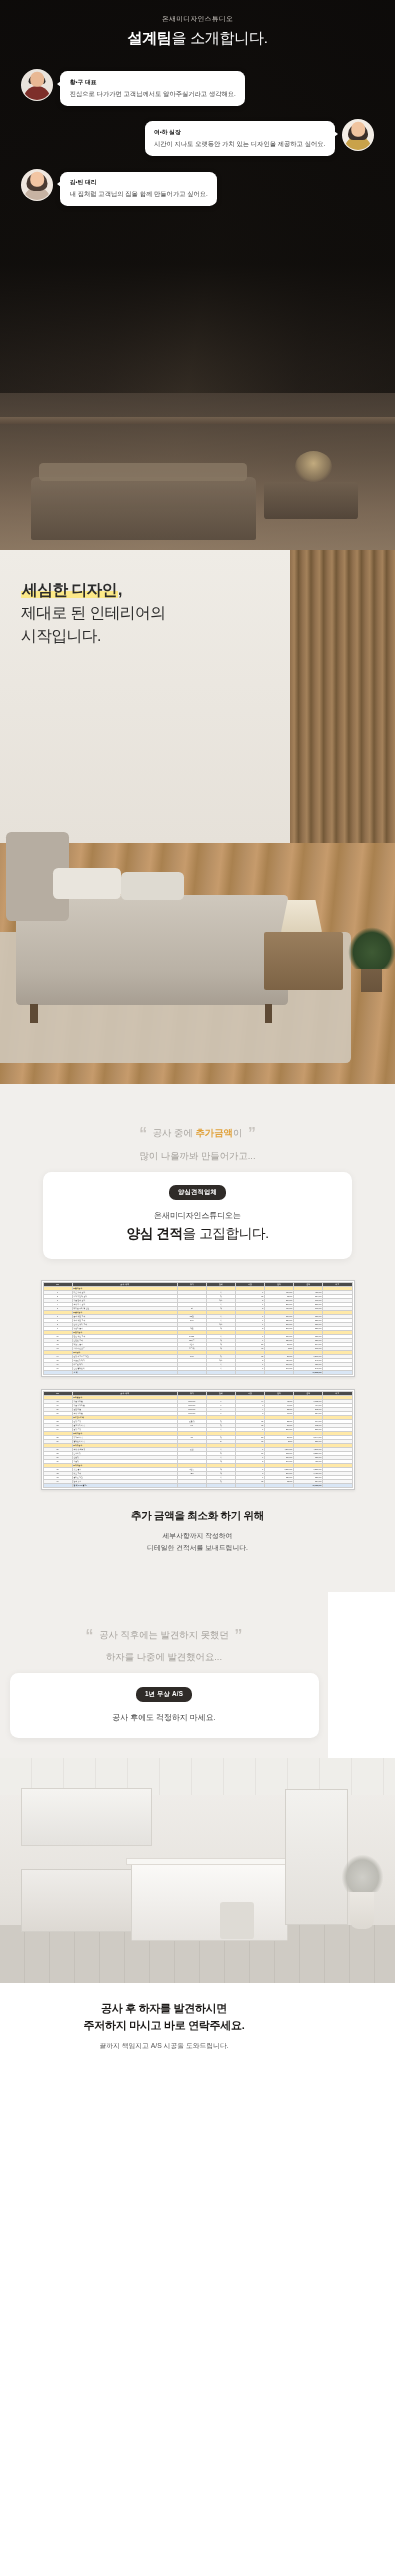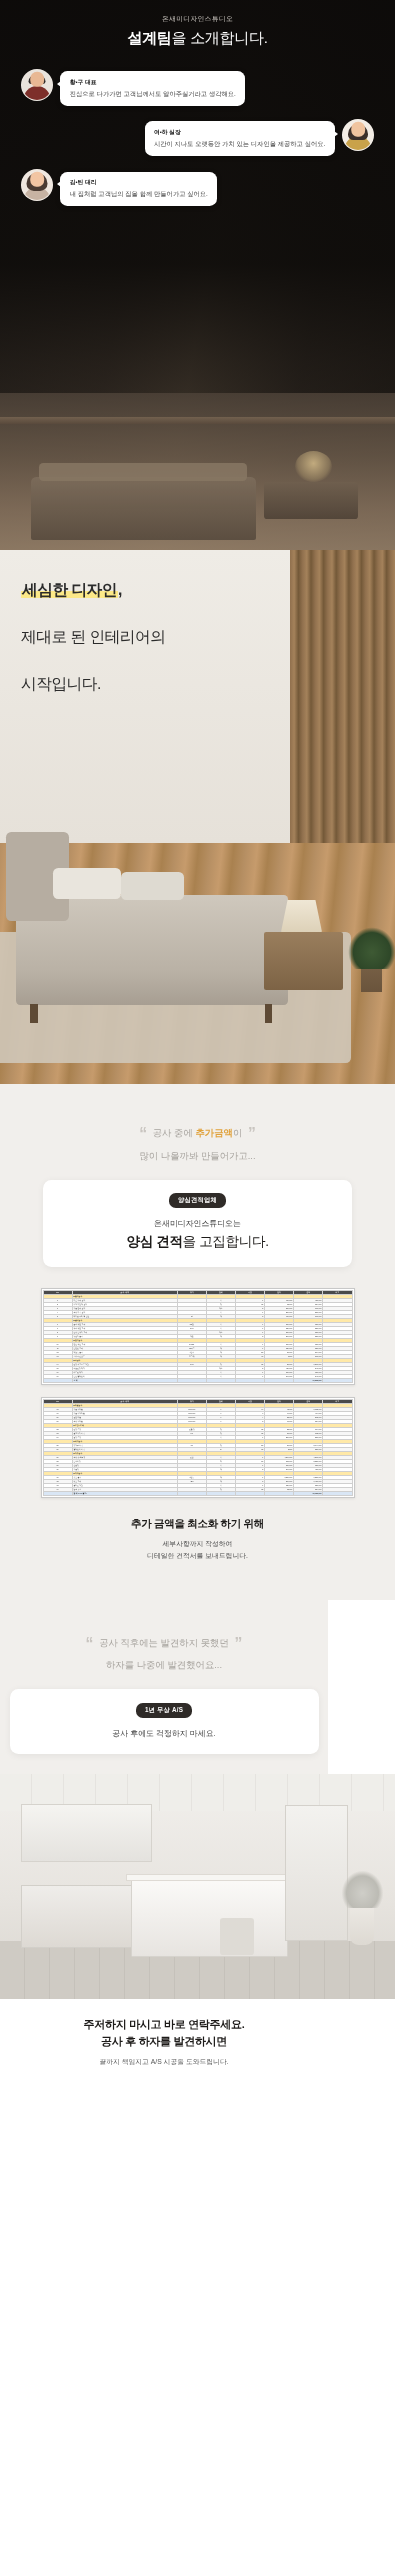--- a/index.html
+++ b/index.html
@@ -248,21 +248,20 @@
     color: #2b2b2b;
     letter-spacing: -0.5px;
     line-height: 1.45;
   }
   .bedroom-copy .l2, .bedroom-copy .l3 {
     font-size: 15.7px;
     font-weight: 400;
     color: #2b2b2b;
     letter-spacing: -0.5px;
     line-height: 1.45;
-    margin-top: 24px;
   }
   .bedroom-copy .l1 .hl {
     background: linear-gradient(to top, rgba(255,232,120,0.85) 0 42%, rgba(255,255,255,0) 42%);
     padding: 0 1px;
   }
 
   
   .sec-estimate {
     width: 395px;
     background: #f1efec;
@@ -279,21 +278,21 @@
   .quote-block .qmark {
     font-size: 15.7px;
     color: #c9c5c0;
     font-weight: 700;
     vertical-align: -3.1px;
     padding: 0 3.1px;
   }
   .quote-block .accent { color: #e0a23c; font-weight: 700; }
 
   .card {
-    margin: 16px auto 0 auto;
+    margin: 8px auto 0 auto;
     width: 309px;
     background: #ffffff;
     border-radius: 8.4px;
     padding: 13.6px 10.5px 15.7px 10.5px;
     text-align: center;
     box-shadow: 0 1.6px 7.3px rgba(0,0,0,0.06);
   }
   .pill {
     display: inline-block;
     background: #2f2b28;
@@ -1083,21 +1082,21 @@
       <div class="cab-bot"></div>
       <div class="island"></div>
       <div class="island-top"></div>
       <div class="door"></div>
       <div class="stool"></div>
       <div class="vase"></div>
     </div>
 
     <div class="as-foot">
       <div class="h">
+        <div>공사 후 하자를 발견하시면</div>
         <div>주저하지 마시고 바로 연락주세요.</div>
-        <div>공사 후 하자를 발견하시면</div>
       </div>
       <div class="p">끝까지 책임지고 A/S 시공을 도와드립니다.</div>
     </div>
   </section>
 
 </div>
 
 
 </body></html>

